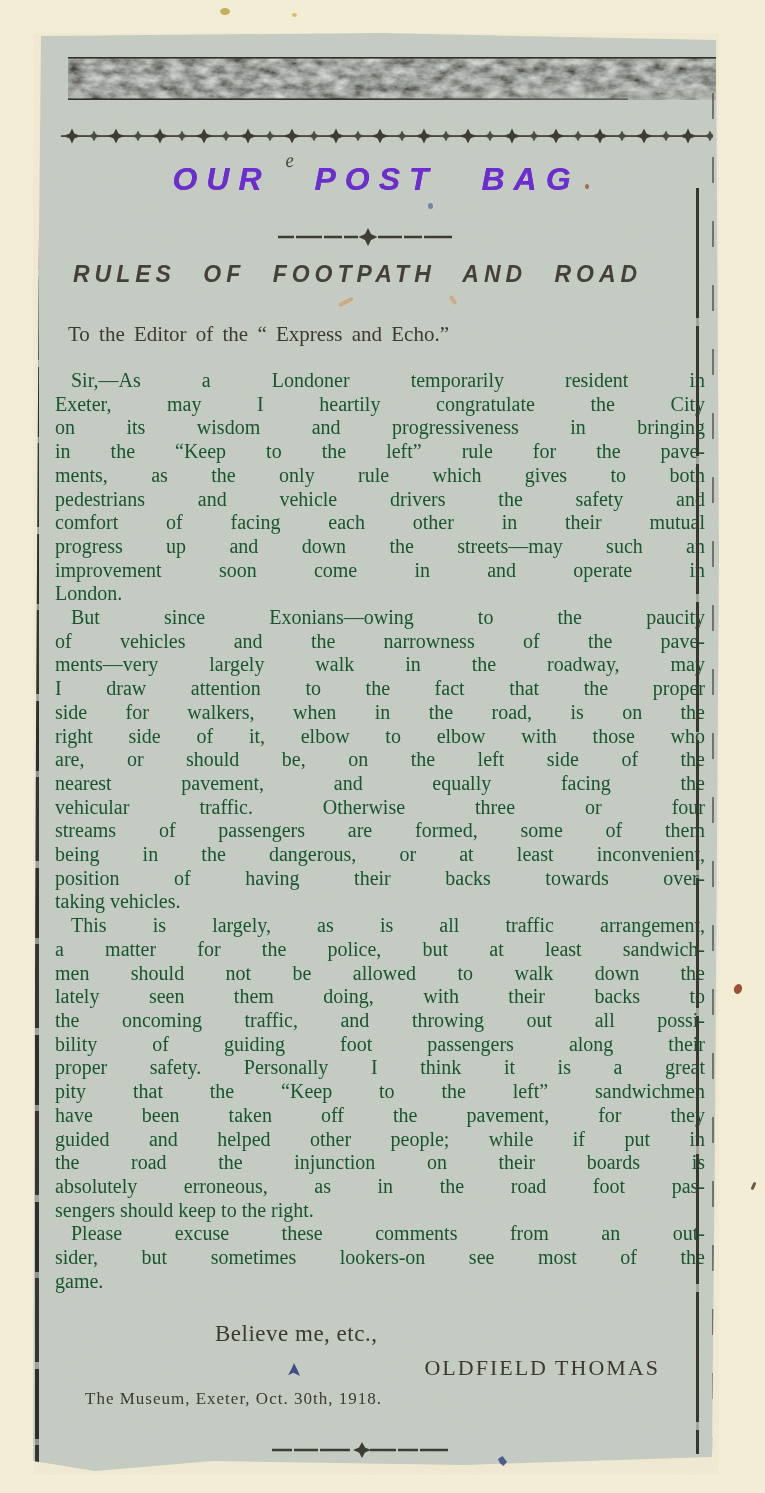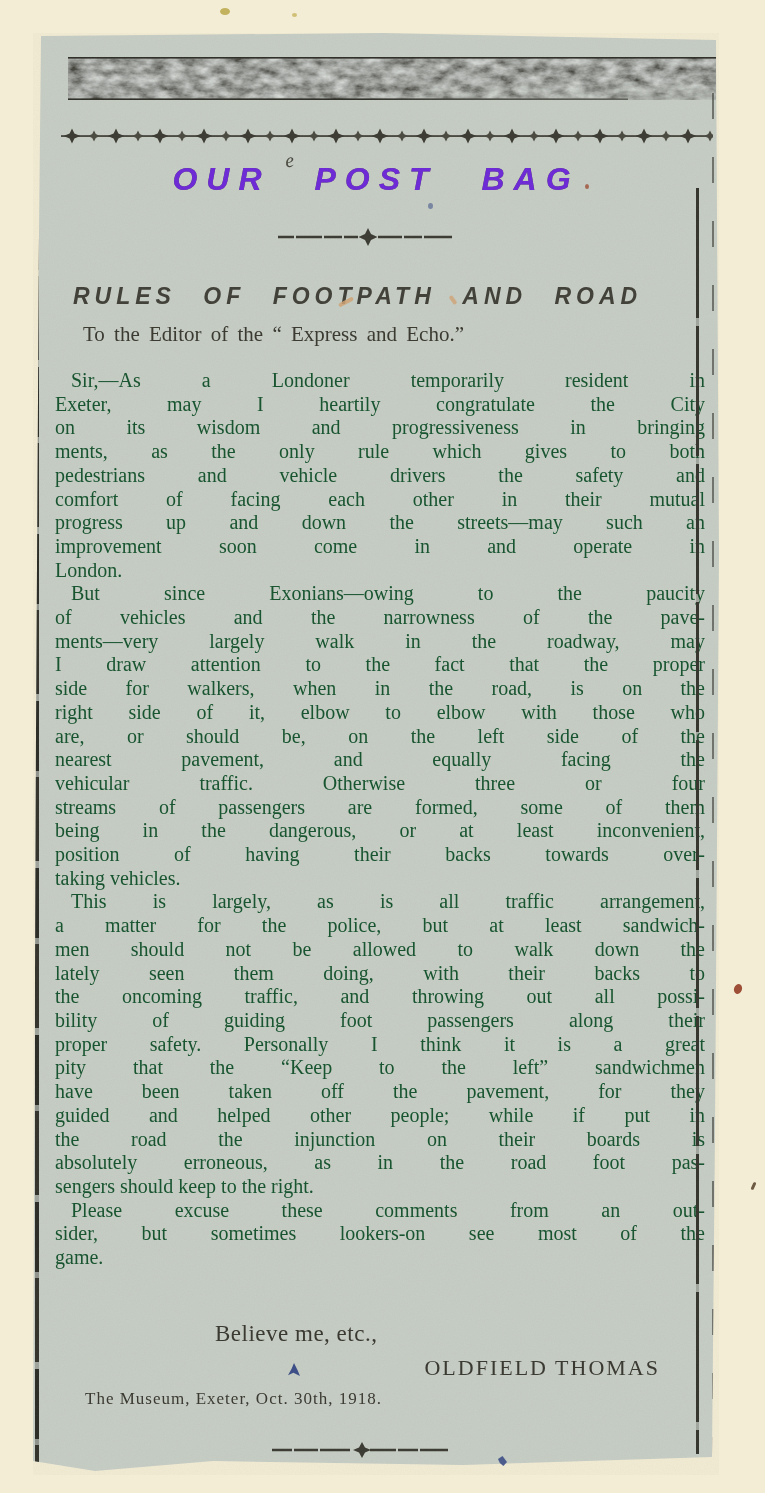--- a/index.html
+++ b/index.html
@@ -50,27 +50,27 @@
     font:italic 20px "Liberation Serif",serif;color:#4b4a41;transform:rotate(-8deg);
   }
   .masthead-title{
     position:absolute;left:0;top:128px;width:100%;text-align:center;
     font-family:"Liberation Sans","DejaVu Sans",sans-serif;
     font-style:italic;font-weight:bold;font-size:32px;
     letter-spacing:9px;word-spacing:26px;color:#6d28d9;
     text-shadow:0 0 .6px rgba(60,59,51,.8);
   }
   .section-heading{
-    position:absolute;left:40px;top:250px;width:630px;
+    position:absolute;left:40px;top:228px;width:630px;
     font-family:"Liberation Sans","DejaVu Sans",sans-serif;
     font-style:italic;font-weight:bold;font-size:23px;
     letter-spacing:5px;word-spacing:16px;color:#403f37;white-space:nowrap;
   }
   .salutation{
-    position:absolute;left:50px;top:289px;width:620px;
+    position:absolute;left:35px;top:289px;width:620px;
     font-size:21px;color:#39382f;word-spacing:4px;
   }
   
   .letter-body{
     position:absolute;left:22px;top:336px;width:650px;
     font-size:20px;line-height:23.7px;color:#14532d;
   }
   .para{margin:0;}
   .line{text-align:justify;text-align-last:justify;white-space:normal;}
   .line.first{text-indent:16px;}
@@ -141,20 +141,21 @@
   </svg>
 
   <div class="section-heading">RULES OF FOOTPATH AND ROAD</div>
   <div class="salutation">To the Editor of the “ Express and Echo.”</div>
 
   <div class="letter-body" id="letter-body">
       <div class="para">
         <div class="line first">Sir,—As a Londoner temporarily resident in</div>
         <div class="line">Exeter, may I heartily congratulate the City</div>
         <div class="line">on its wisdom and progressiveness in bringing</div>
+        <div class="line">in the “Keep to the left” rule for the pave-</div>
         <div class="line">ments, as the only rule which gives to both</div>
         <div class="line">pedestrians and vehicle drivers the safety and</div>
         <div class="line">comfort of facing each other in their mutual</div>
         <div class="line">progress up and down the streets—may such an</div>
         <div class="line">improvement soon come in and operate in</div>
         <div class="line last">London.</div>
       </div>
       <div class="para">
         <div class="line first">But since Exonians—owing to the paucity</div>
         <div class="line">of vehicles and the narrowness of the pave-</div>

